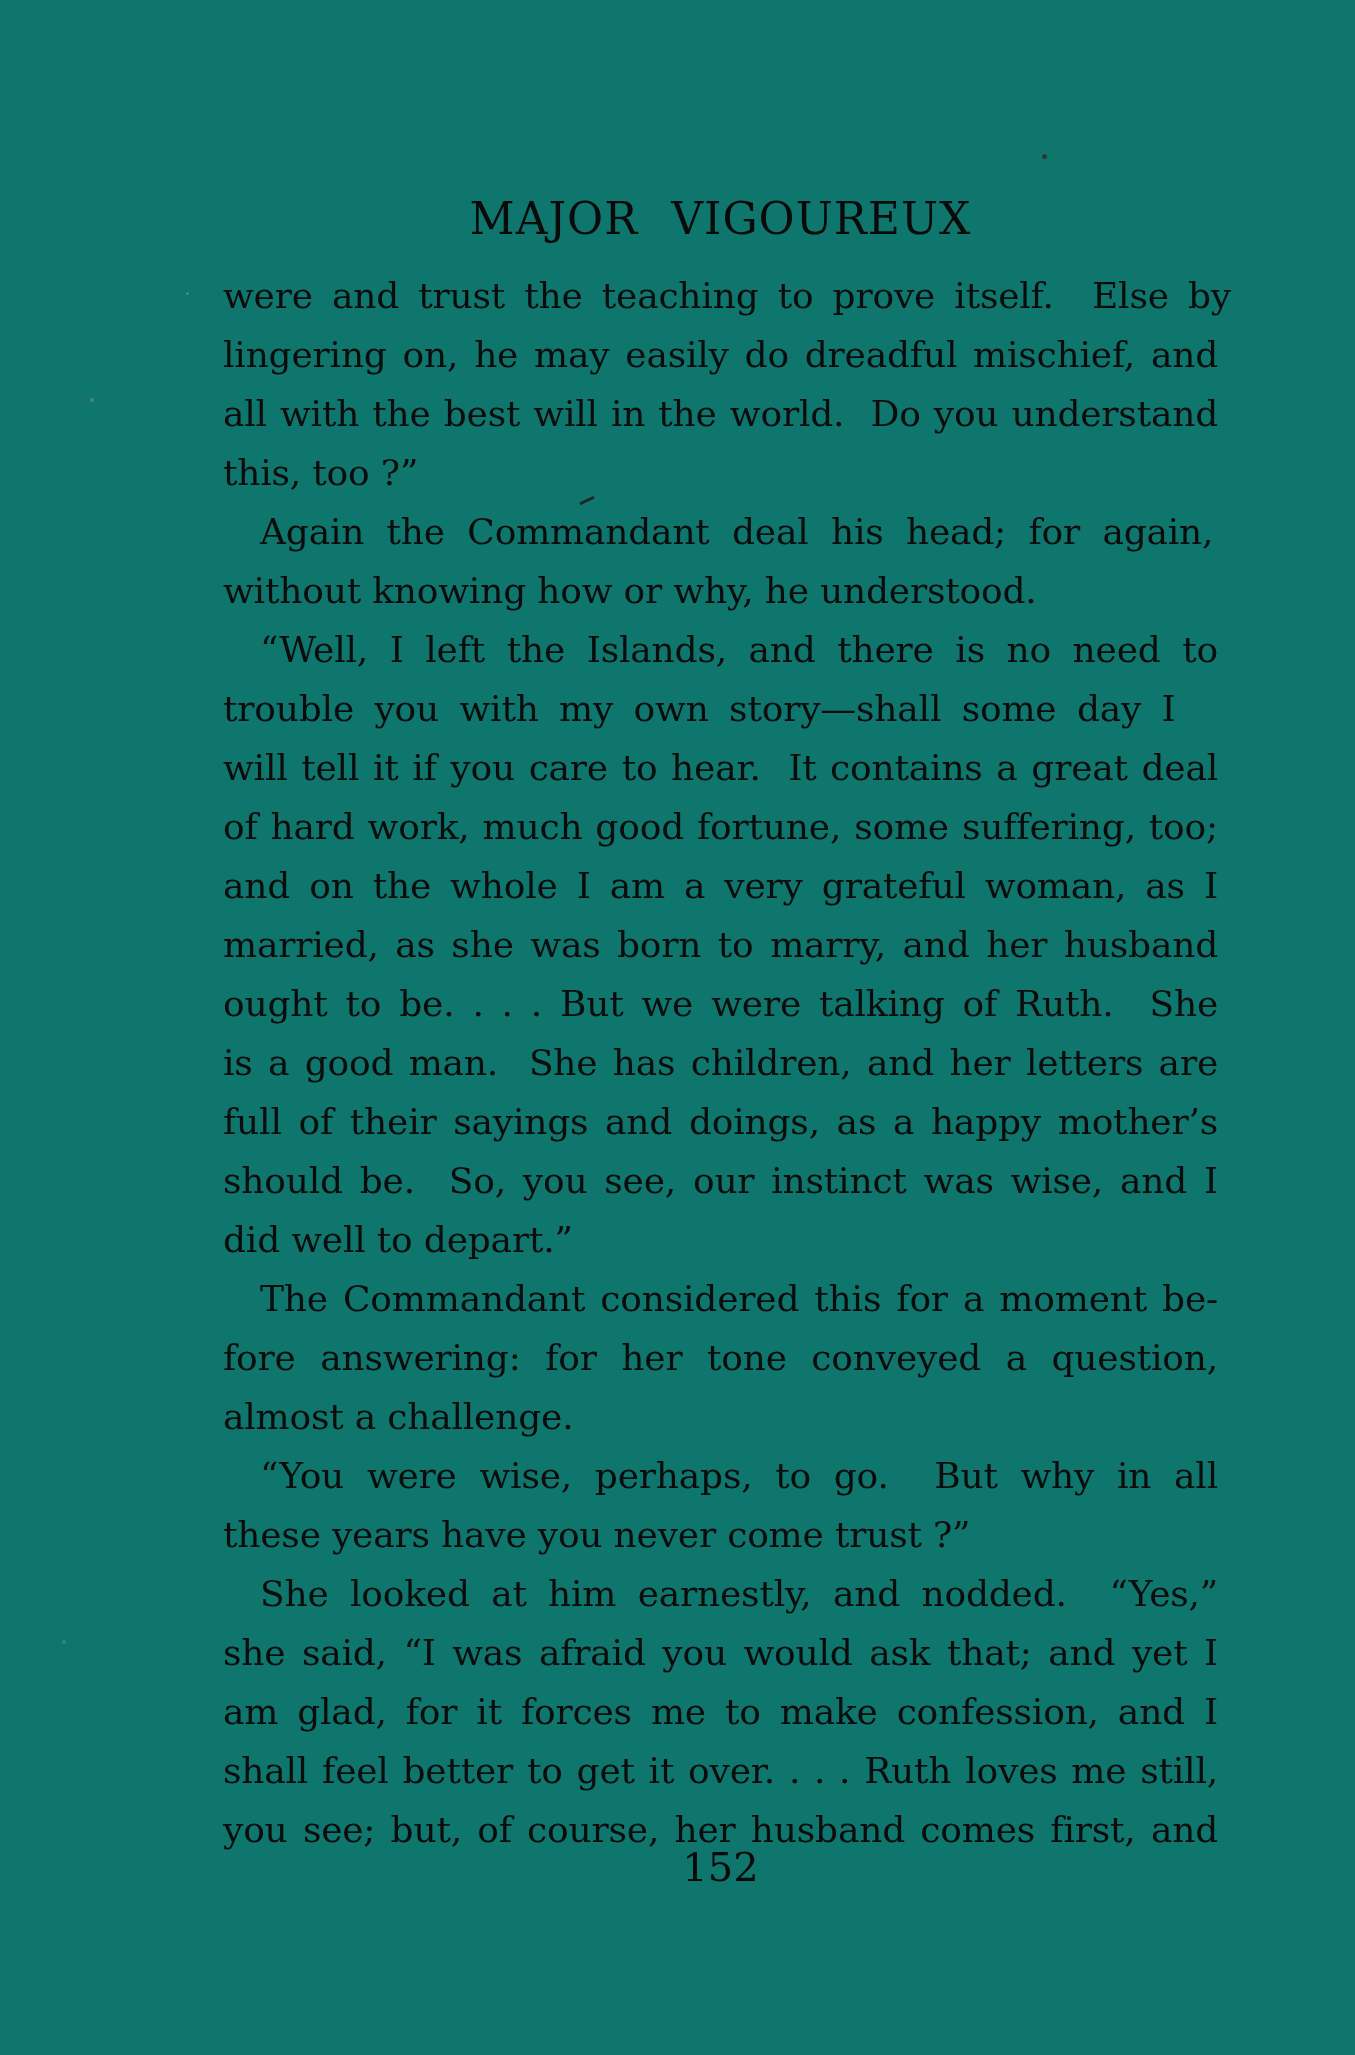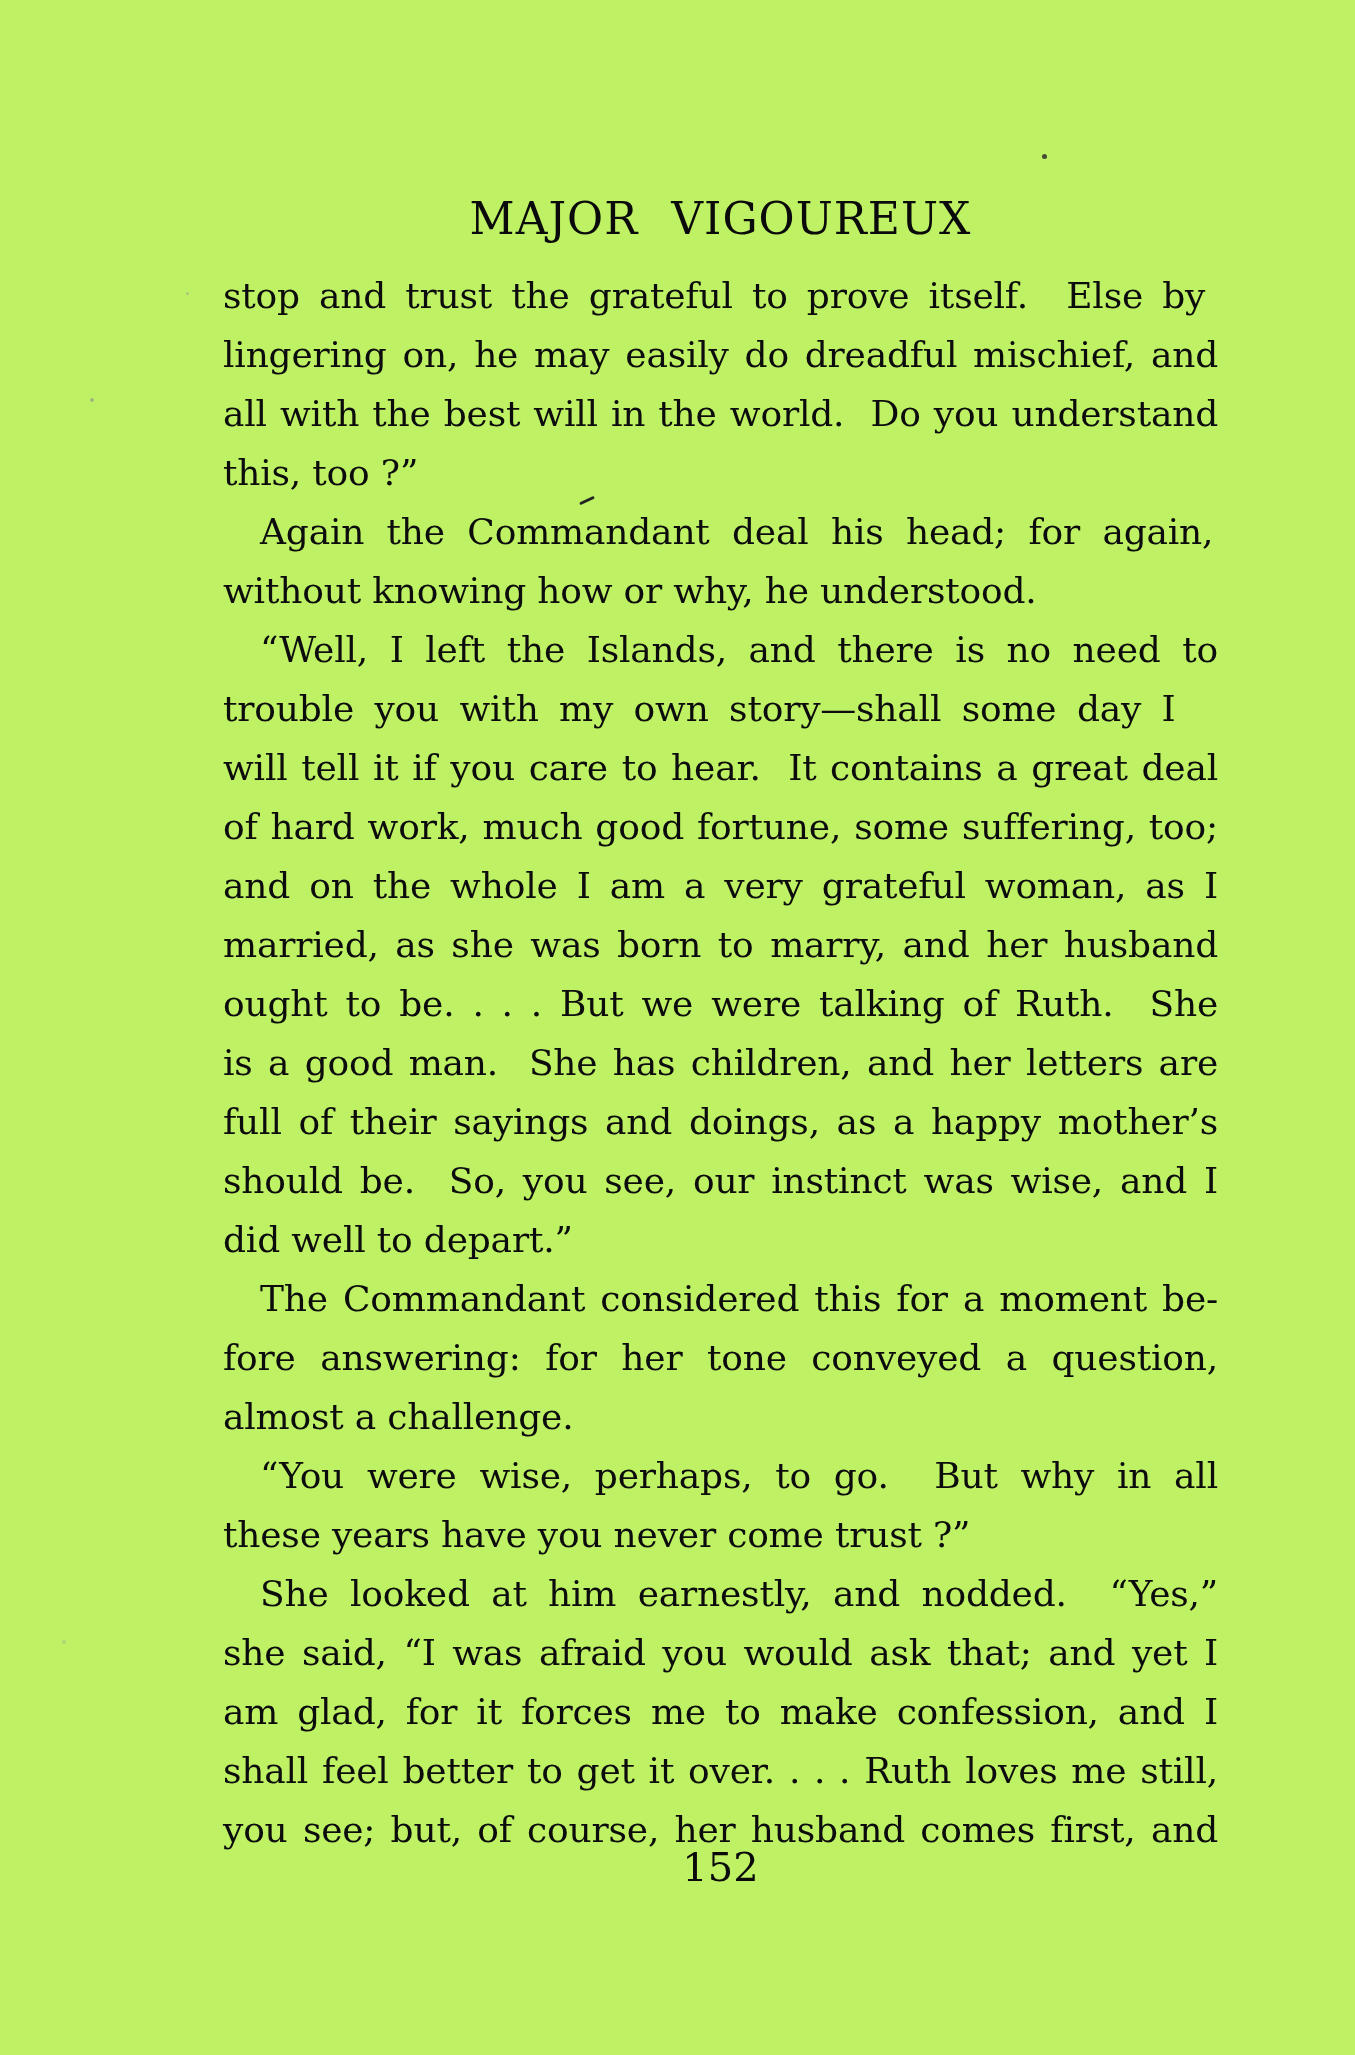--- a/index.html
+++ b/index.html
@@ -4,21 +4,21 @@
 <style>
   html, body {
     margin: 0;
     padding: 0;
     background: #ffffff;
   }
   #page {
     position: relative;
     width: 1355px;
     height: 2055px;
-    background: #bef264;
+    background: #0f766e;
     overflow: hidden;
     font-family: "DejaVu Serif", "Liberation Serif", serif;
     color: #0b0b0b;
   }
   #running-head {
     position: absolute;
     top: 195px;
     left: 223px;
     width: 995px;
     text-align: center;
@@ -79,21 +79,21 @@
 </style>
 </head>
 <body>
 
 <div id="page">
 
   <div id="running-head">MAJOR VIGOUREUX</div>
 
   <div id="textblock">
 
-    <div class="ln fill" style="word-spacing: 7.92969px;"><span style="white-space: pre;">stop and trust the grateful to prove itself.  Else by</span></div>
+    <div class="ln fill" style="word-spacing: 7.92969px;"><span style="white-space: pre;">were and trust the teaching to prove itself.  Else by</span></div>
     <div class="ln fill" style="word-spacing: 4.61523px;"><span style="white-space: pre;">lingering on, he may easily do dreadful mischief, and</span></div>
     <div class="ln fill" style="word-spacing: 1.85369px;"><span style="white-space: pre;">all with the best will in the world.  Do you understand</span></div>
     <div class="ln end">this, too ?”</div>
 
     <div class="ln fill ind" style="word-spacing: 11.1429px;"><span style="white-space: pre;">Again the Commandant deal his head; for again,</span></div>
     <div class="ln end">without knowing how or why, he understood.</div>
 
     <div class="ln fill ind" style="word-spacing: 10.3703px;"><span style="white-space: pre;">“Well, I left the Islands, and there is no need to</span></div>
     <div class="ln fill" style="word-spacing: 9.19531px;"><span style="white-space: pre;">trouble you with my own story—shall some day I</span></div>
     <div class="ln fill" style="word-spacing: 2.44952px;"><span style="white-space: pre;">will tell it if you care to hear.  It contains a great deal</span></div>

